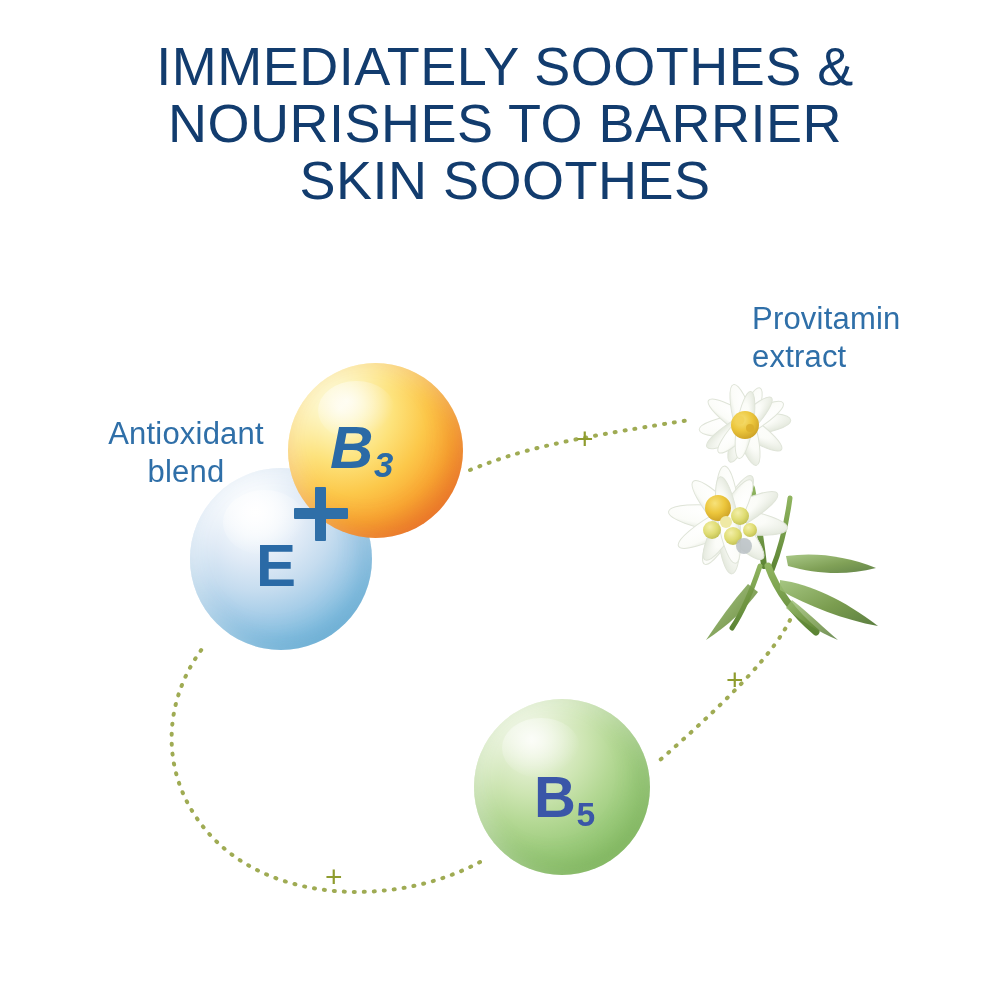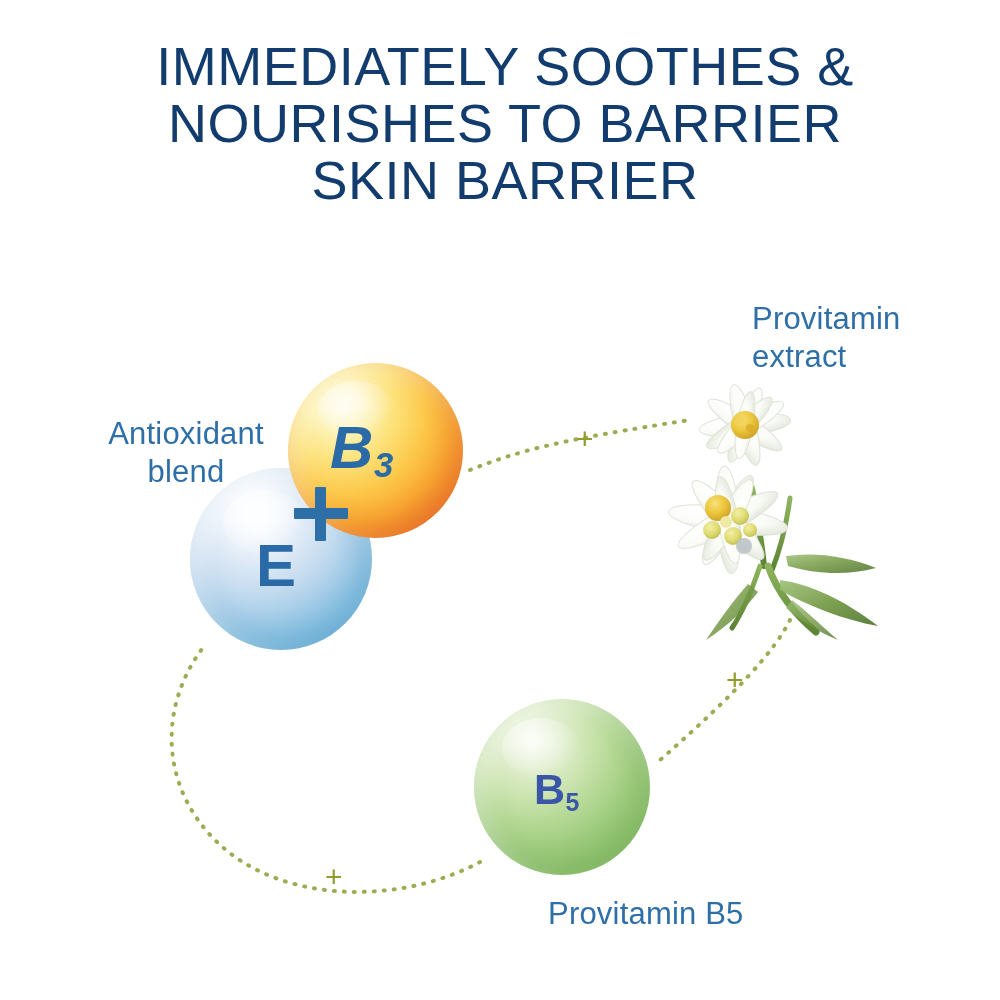--- a/index.html
+++ b/index.html
@@ -147,21 +147,21 @@
   .sphere-text .sub {
     font-size: 0.58em;
     vertical-align: baseline;
     position: relative;
     top: 0.27em;
     left: 0.02em;
     font-weight: 700;
   }
   #text-b3 { left: 330px; top: 418px; font-size: 60px; color: #2a6aa6; font-style: italic; }
   #text-e  { left: 256px; top: 536px; font-size: 60px; color: #2a6aa6; }
-  #text-b5 { left: 534px; top: 768px; font-size: 43px; color: #3a56a8; }
+  #text-b5 { left: 534px; top: 768px; font-size: 58px; color: #3a56a8; }
 
   
   #plus-spheres {
     position: absolute;
     left: 294px; top: 487px;
     width: 54px; height: 54px;
     z-index: 10;
   }
   #plus-spheres .pv, #plus-spheres .ph {
     position: absolute;
@@ -201,21 +201,21 @@
   }
 </style>
 </head>
 <body>
 
 <div id="page">
 
   <div id="headline">
     <span class="hl-line l1">IMMEDIATELY SOOTHES &amp;</span>
     <span class="hl-line l2">NOURISHES TO BARRIER</span>
-    <span class="hl-line l3">SKIN BARRIER</span>
+    <span class="hl-line l3">SKIN SOOTHES</span>
   </div>
 
   <svg id="arcs" viewBox="0 0 1000 1000">
 
     <path d="M 470 470 C 520 450 560 440 690 420" fill="none" stroke="#9aa64a" stroke-width="4" stroke-linecap="round" stroke-dasharray="1 9" opacity="0.95"></path>
 
     <path d="M 790 620 C 775 650 740 690 660 760" fill="none" stroke="#9aa64a" stroke-width="4" stroke-linecap="round" stroke-dasharray="1 9" opacity="0.95"></path>
 
     <path d="M 480 862 C 400 905 280 905 215 840 C 160 785 158 705 205 645" fill="none" stroke="#9aa64a" stroke-width="4" stroke-linecap="round" stroke-dasharray="1 9" opacity="0.95"></path>
   </svg>
@@ -325,15 +325,14 @@
   <div class="ing-label" id="label-antioxidant">
     <span>Antioxidant</span><br>
     <span>blend</span>
   </div>
 
   <div class="ing-label" id="label-edelweiss">
     <span>Provitamin</span><br>
     <span>extract</span>
   </div>
 
-  <div class="ing-label" id="label-provitamin">Provitamin B5</div>
 
 </div>
 
 </body></html>

